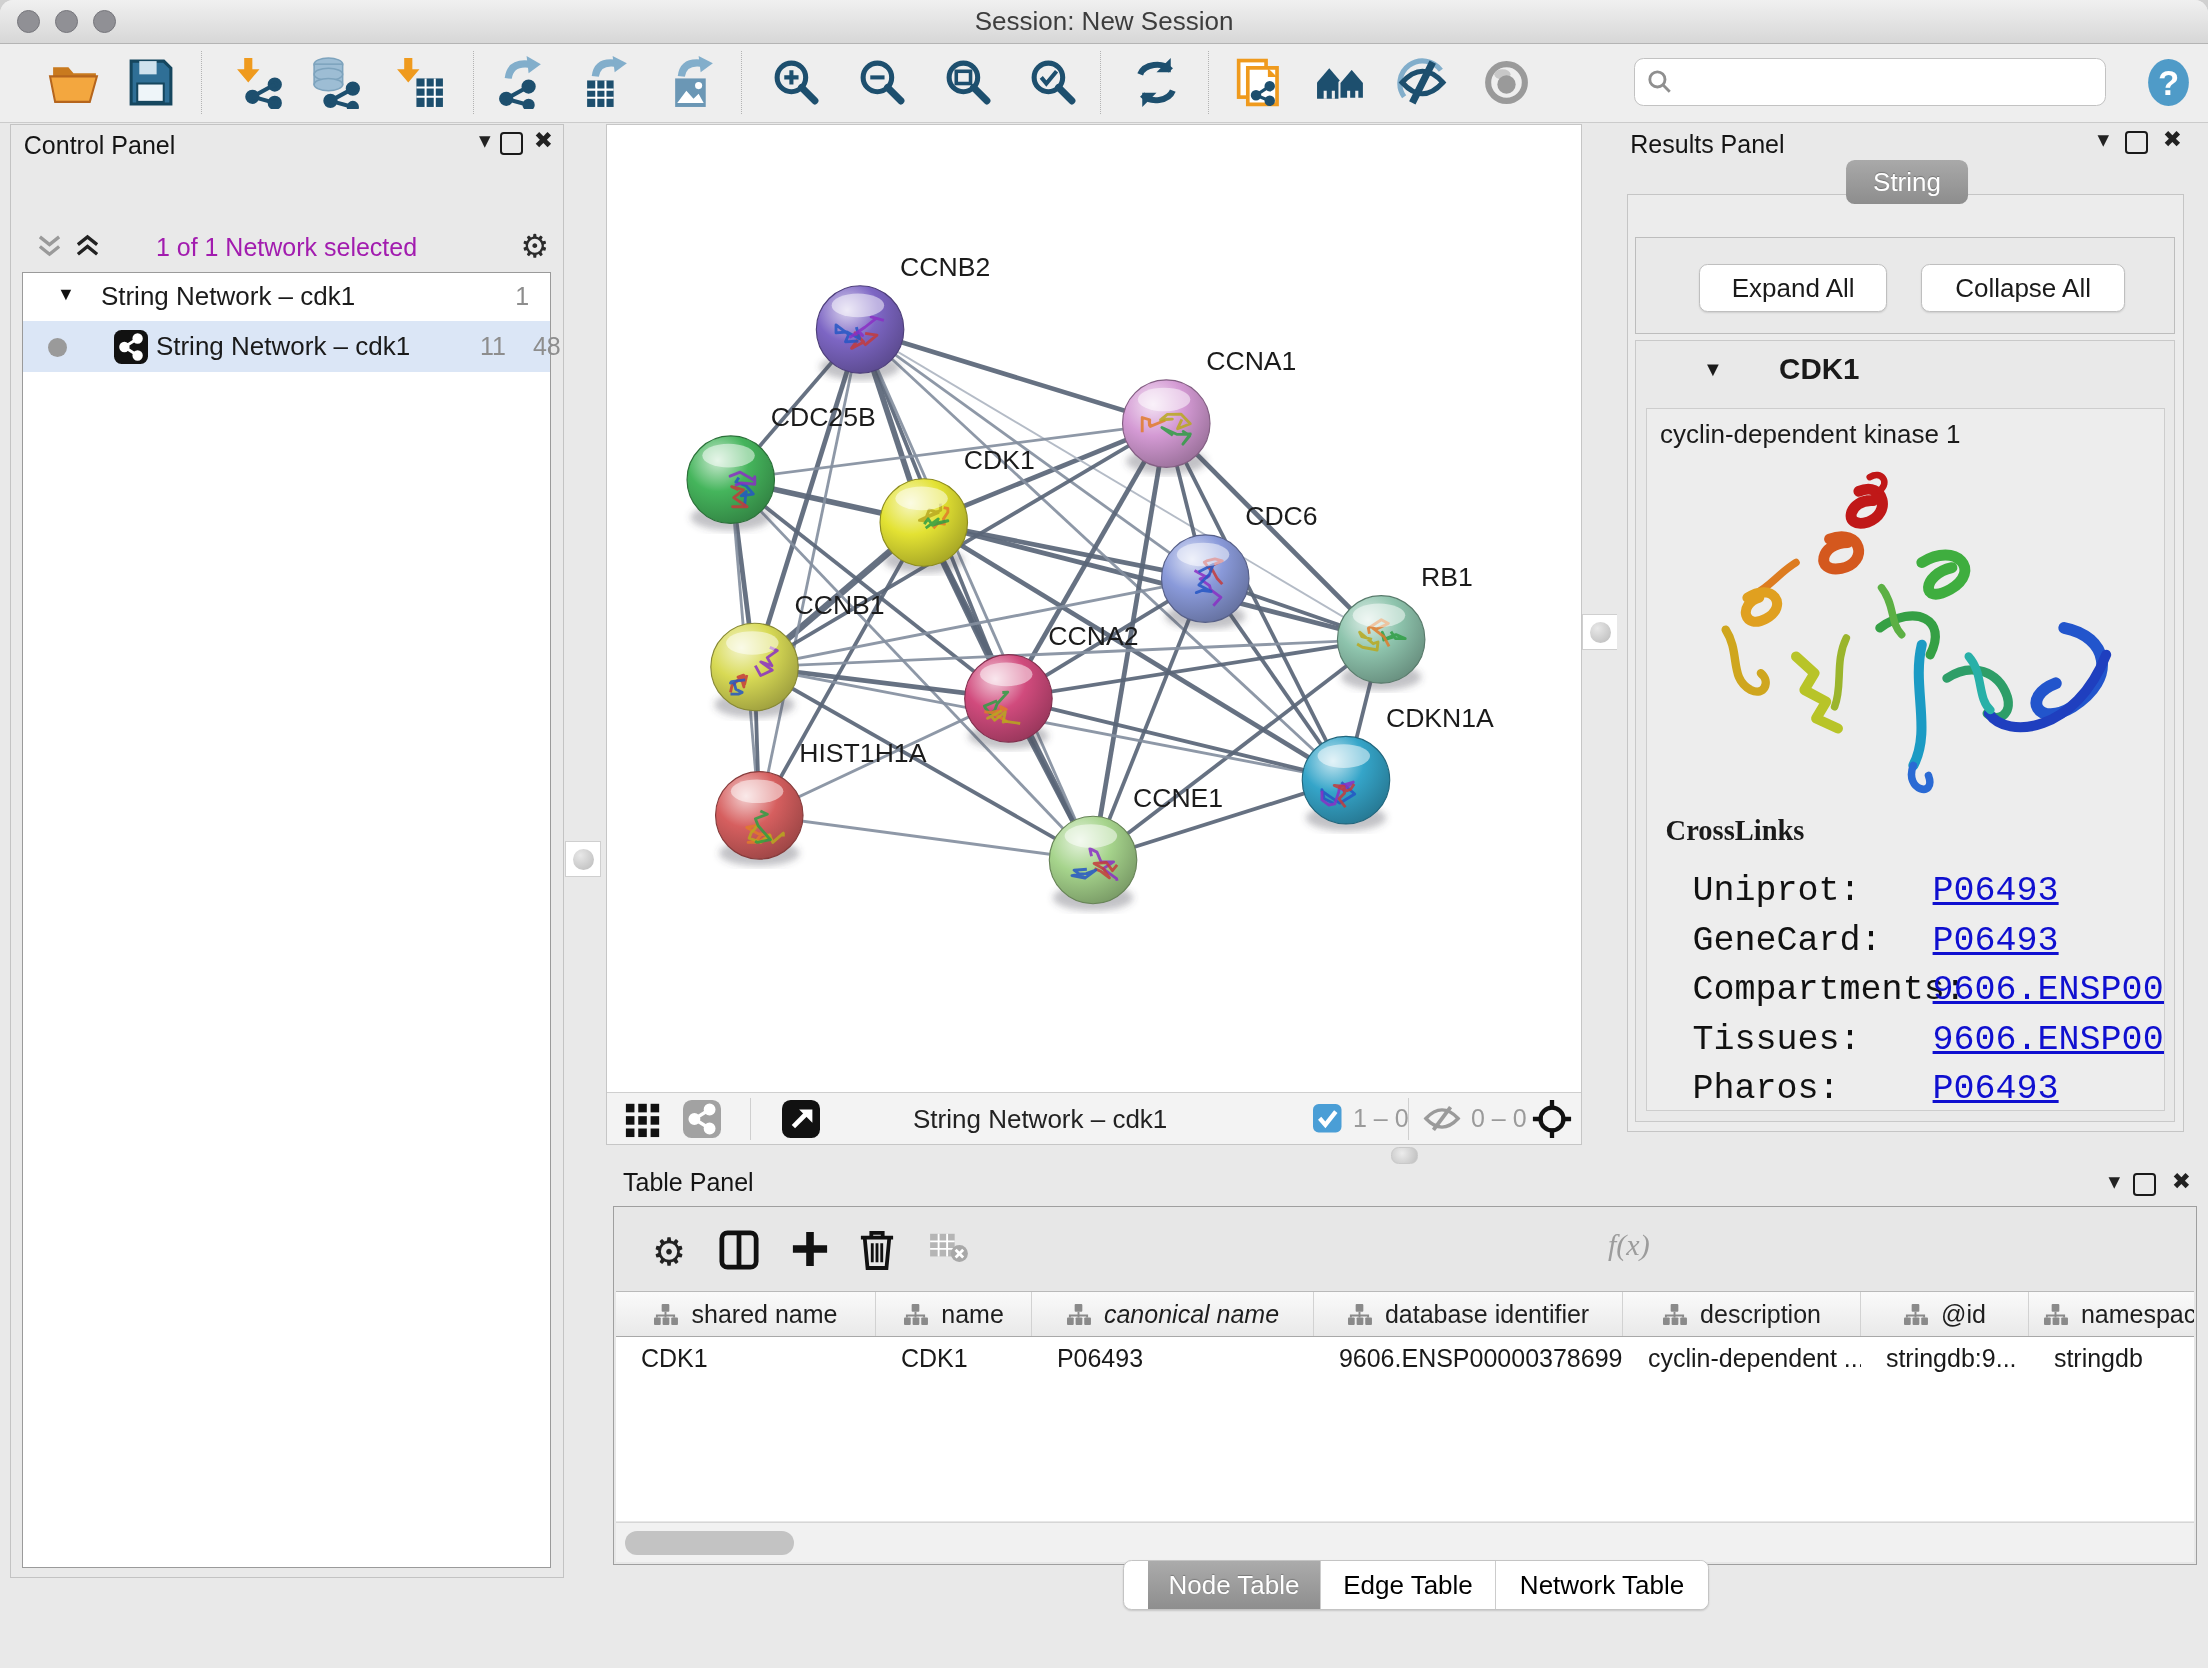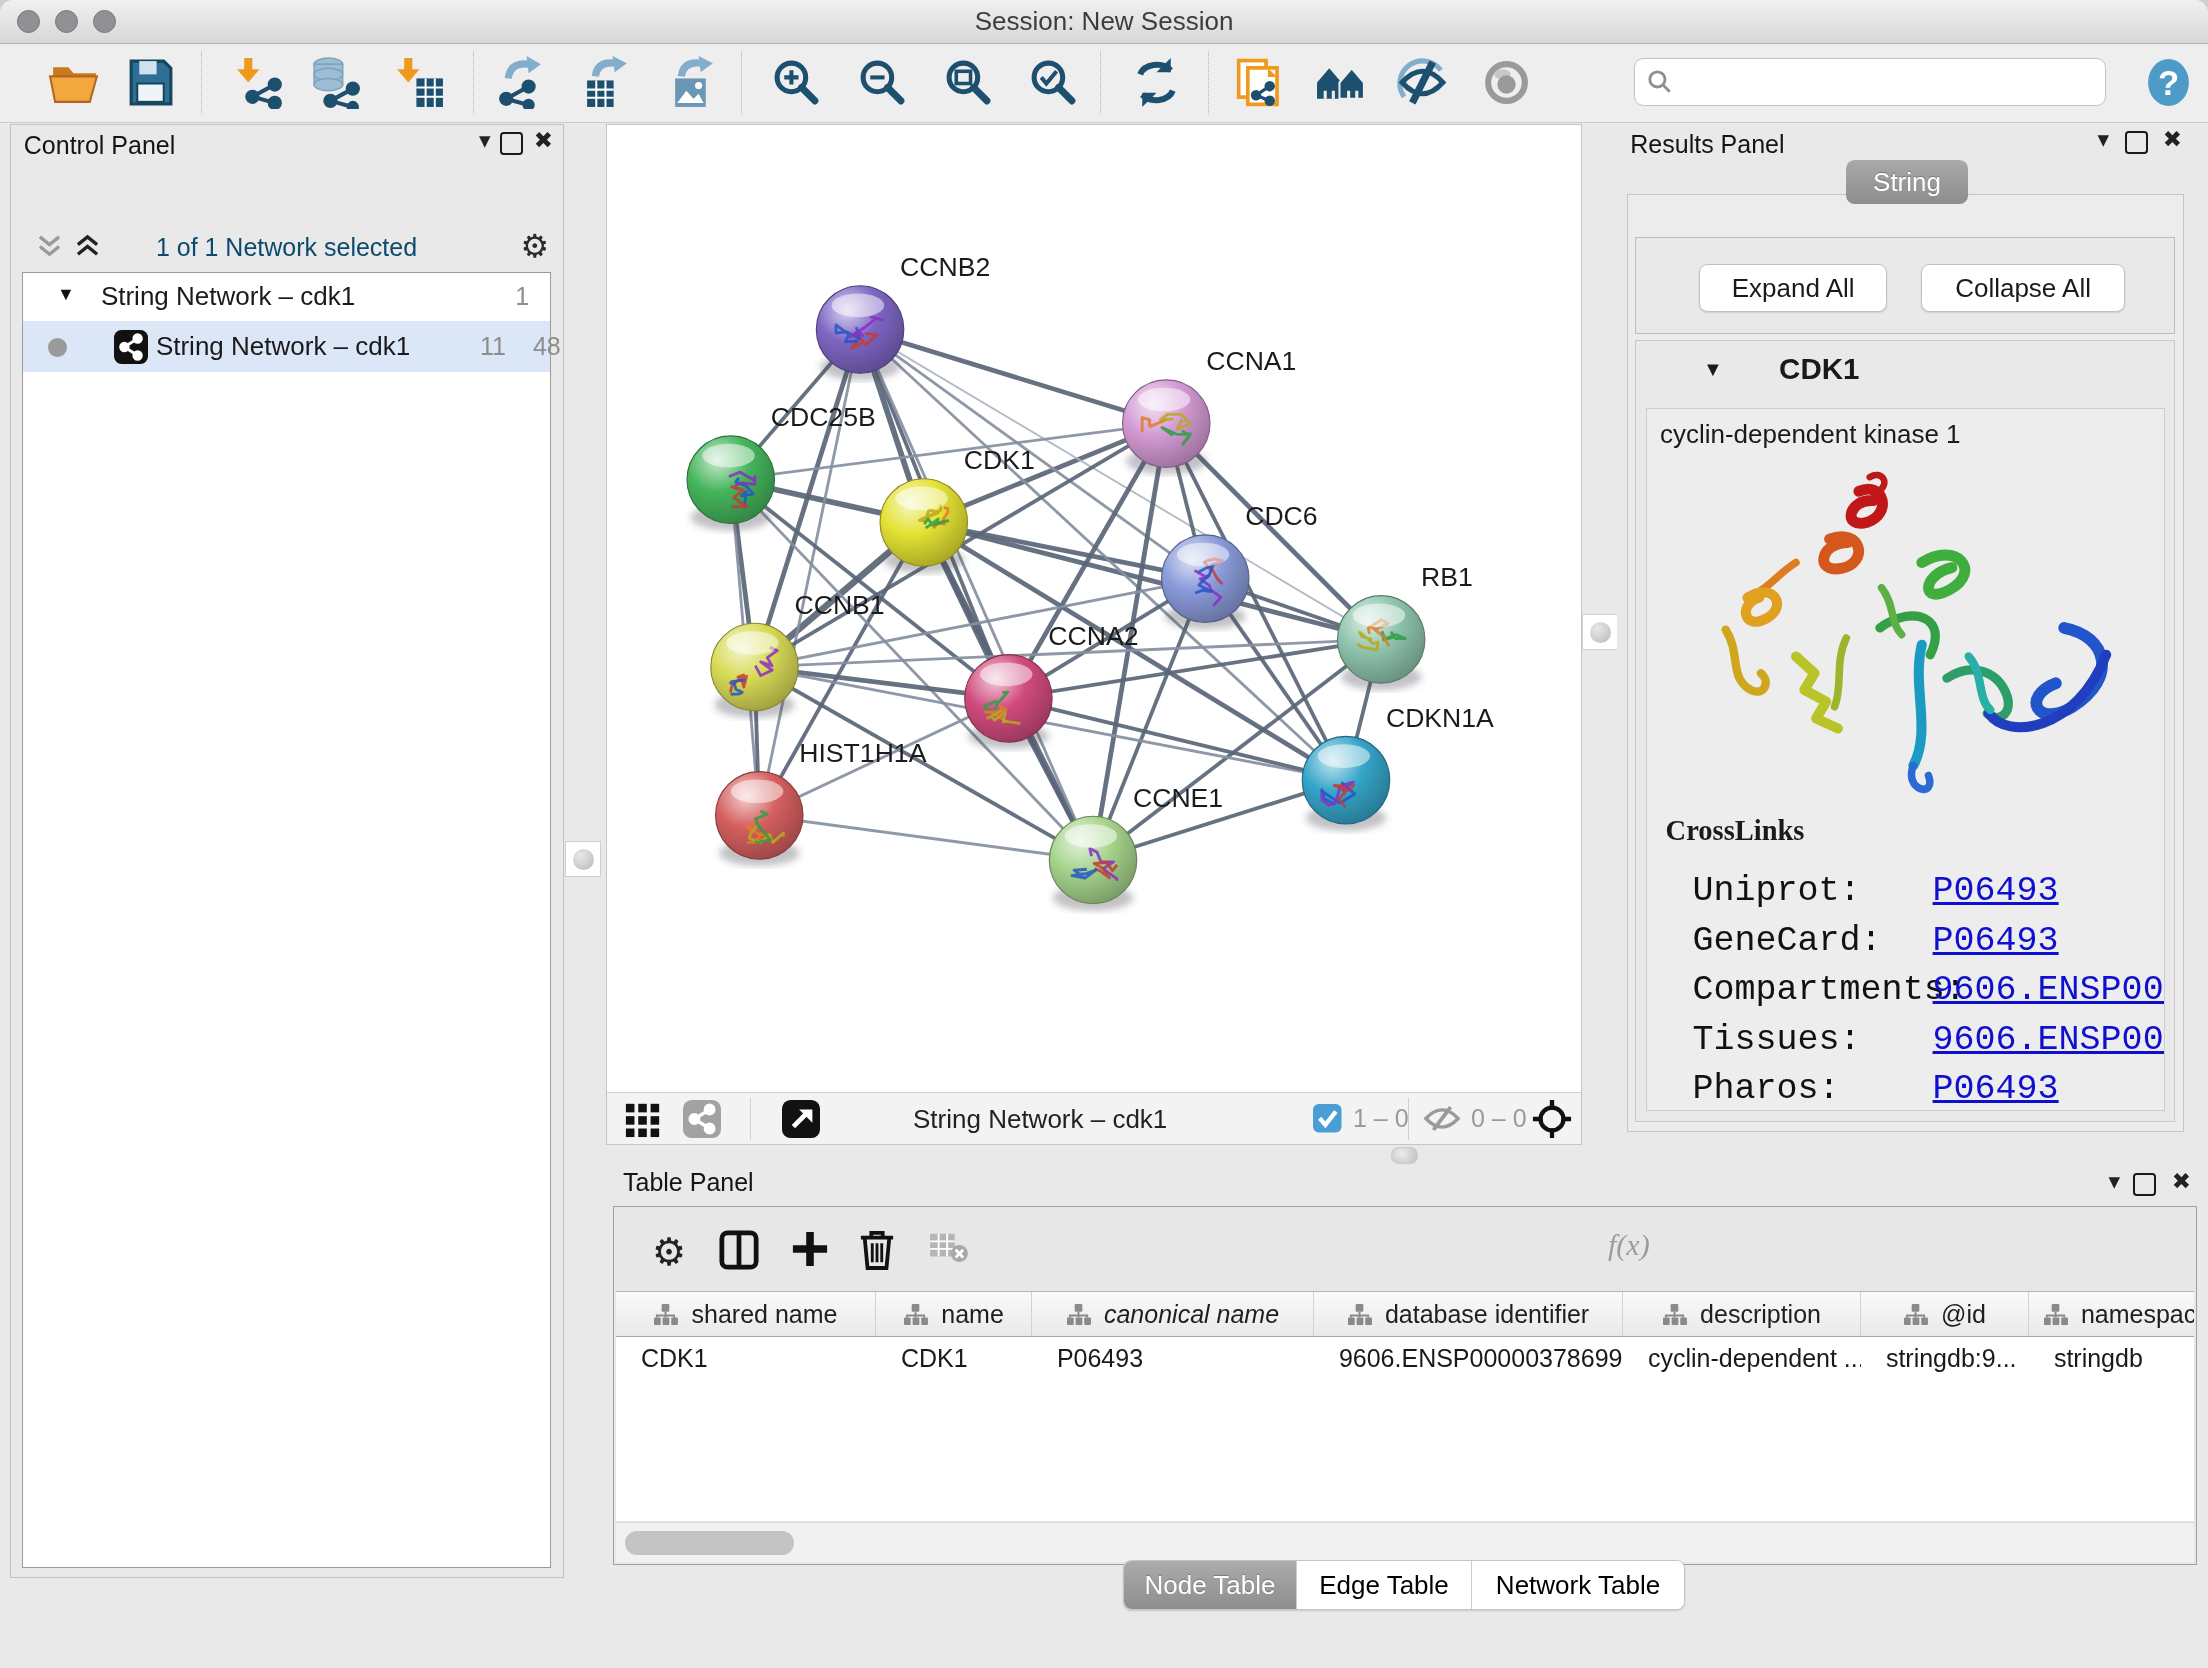--- a/index.html
+++ b/index.html
@@ -34,21 +34,21 @@
     background:#e9e9e9;border:1px solid #c3c3c3;box-sizing:border-box;}
   #cp-title{position:absolute;left:13.3px;top:5.7px;}
   .cp-tabs{position:absolute;left:60px;top:42px;height:44px;display:flex;
     border-radius:8.6px;overflow:hidden;border:1px solid #c2c2c2;background:#fff;}
   .tabbtn{display:flex;align-items:center;justify-content:center;font-size:26px;
     background:#fff;color:#000;border-right:1px solid #cccccc;cursor:pointer;}
   .tabbtn:last-child{border-right:none;}
   .tabbtn.sel{background:linear-gradient(#ababab,#8e8e8e);color:#fff;text-shadow:0 -1px 1px rgba(0,0,0,.25);}
   .cp-summary{position:absolute;left:0;top:101px;right:0;height:42px;}
   .chev{position:absolute;top:7.6px;cursor:pointer;}
-  #cp-sumtext{position:absolute;left:0;right:0;text-align:center;top:6.7px;font-size:25px;color:#0c4a6e;}
+  #cp-sumtext{position:absolute;left:0;right:0;text-align:center;top:6.7px;font-size:25px;color:#a21caf;}
   .gearbtn{position:absolute;right:13.3px;top:1px;font-size:32px;color:#2b2b2b;cursor:pointer;
     font-family:"DejaVu Sans",sans-serif;}
   .cp-list{position:absolute;left:11.4px;right:11.4px;top:147px;bottom:9.5px;background:#fff;
     border:1.9px solid #9a9a9a;}
   .netrow1{position:absolute;left:0;right:0;top:0;height:48px;}
   .netrow1 .tri{position:absolute;left:34px;top:11.4px;font-size:18px;color:#111;}
   .netrow1 .nm{position:absolute;left:78px;top:7.6px;font-size:26px;}
   .netrow1 .cnt{position:absolute;right:21px;top:8.6px;font-size:25px;color:#8d8d8d;}
   .netrow2{position:absolute;left:0;right:0;top:48px;height:51px;background:#dbe6f6;}
   .netrow2 .dot{position:absolute;left:25px;top:17px;width:19px;height:19px;border-radius:50%;background:#9a9a9a;}
@@ -805,19 +805,19 @@
             <div class="td" style="width: 168px;">stringdb:9...</div>
             <div class="td" style="width: 196px;">stringdb</div>
           </div>
         </div>
     </div>
     <div class="tp-scroll">
       <div class="tp-thumb"></div>
     </div>
   </div>
   <div class="tbl-tabs" id="tbl-tabs">
-      <div class="tabbtn sel" style="width: 172px;">Node Table</div>
+      <div class="tabbtn sel" style="width: 172px; margin-left: 24px;">Node Table</div>
       <div class="tabbtn" style="width: 174px;">Edge Table</div>
       <div class="tabbtn" style="width: 212px;">Network Table</div>
     </div>
 
 </div>
 
 
 </body></html>

